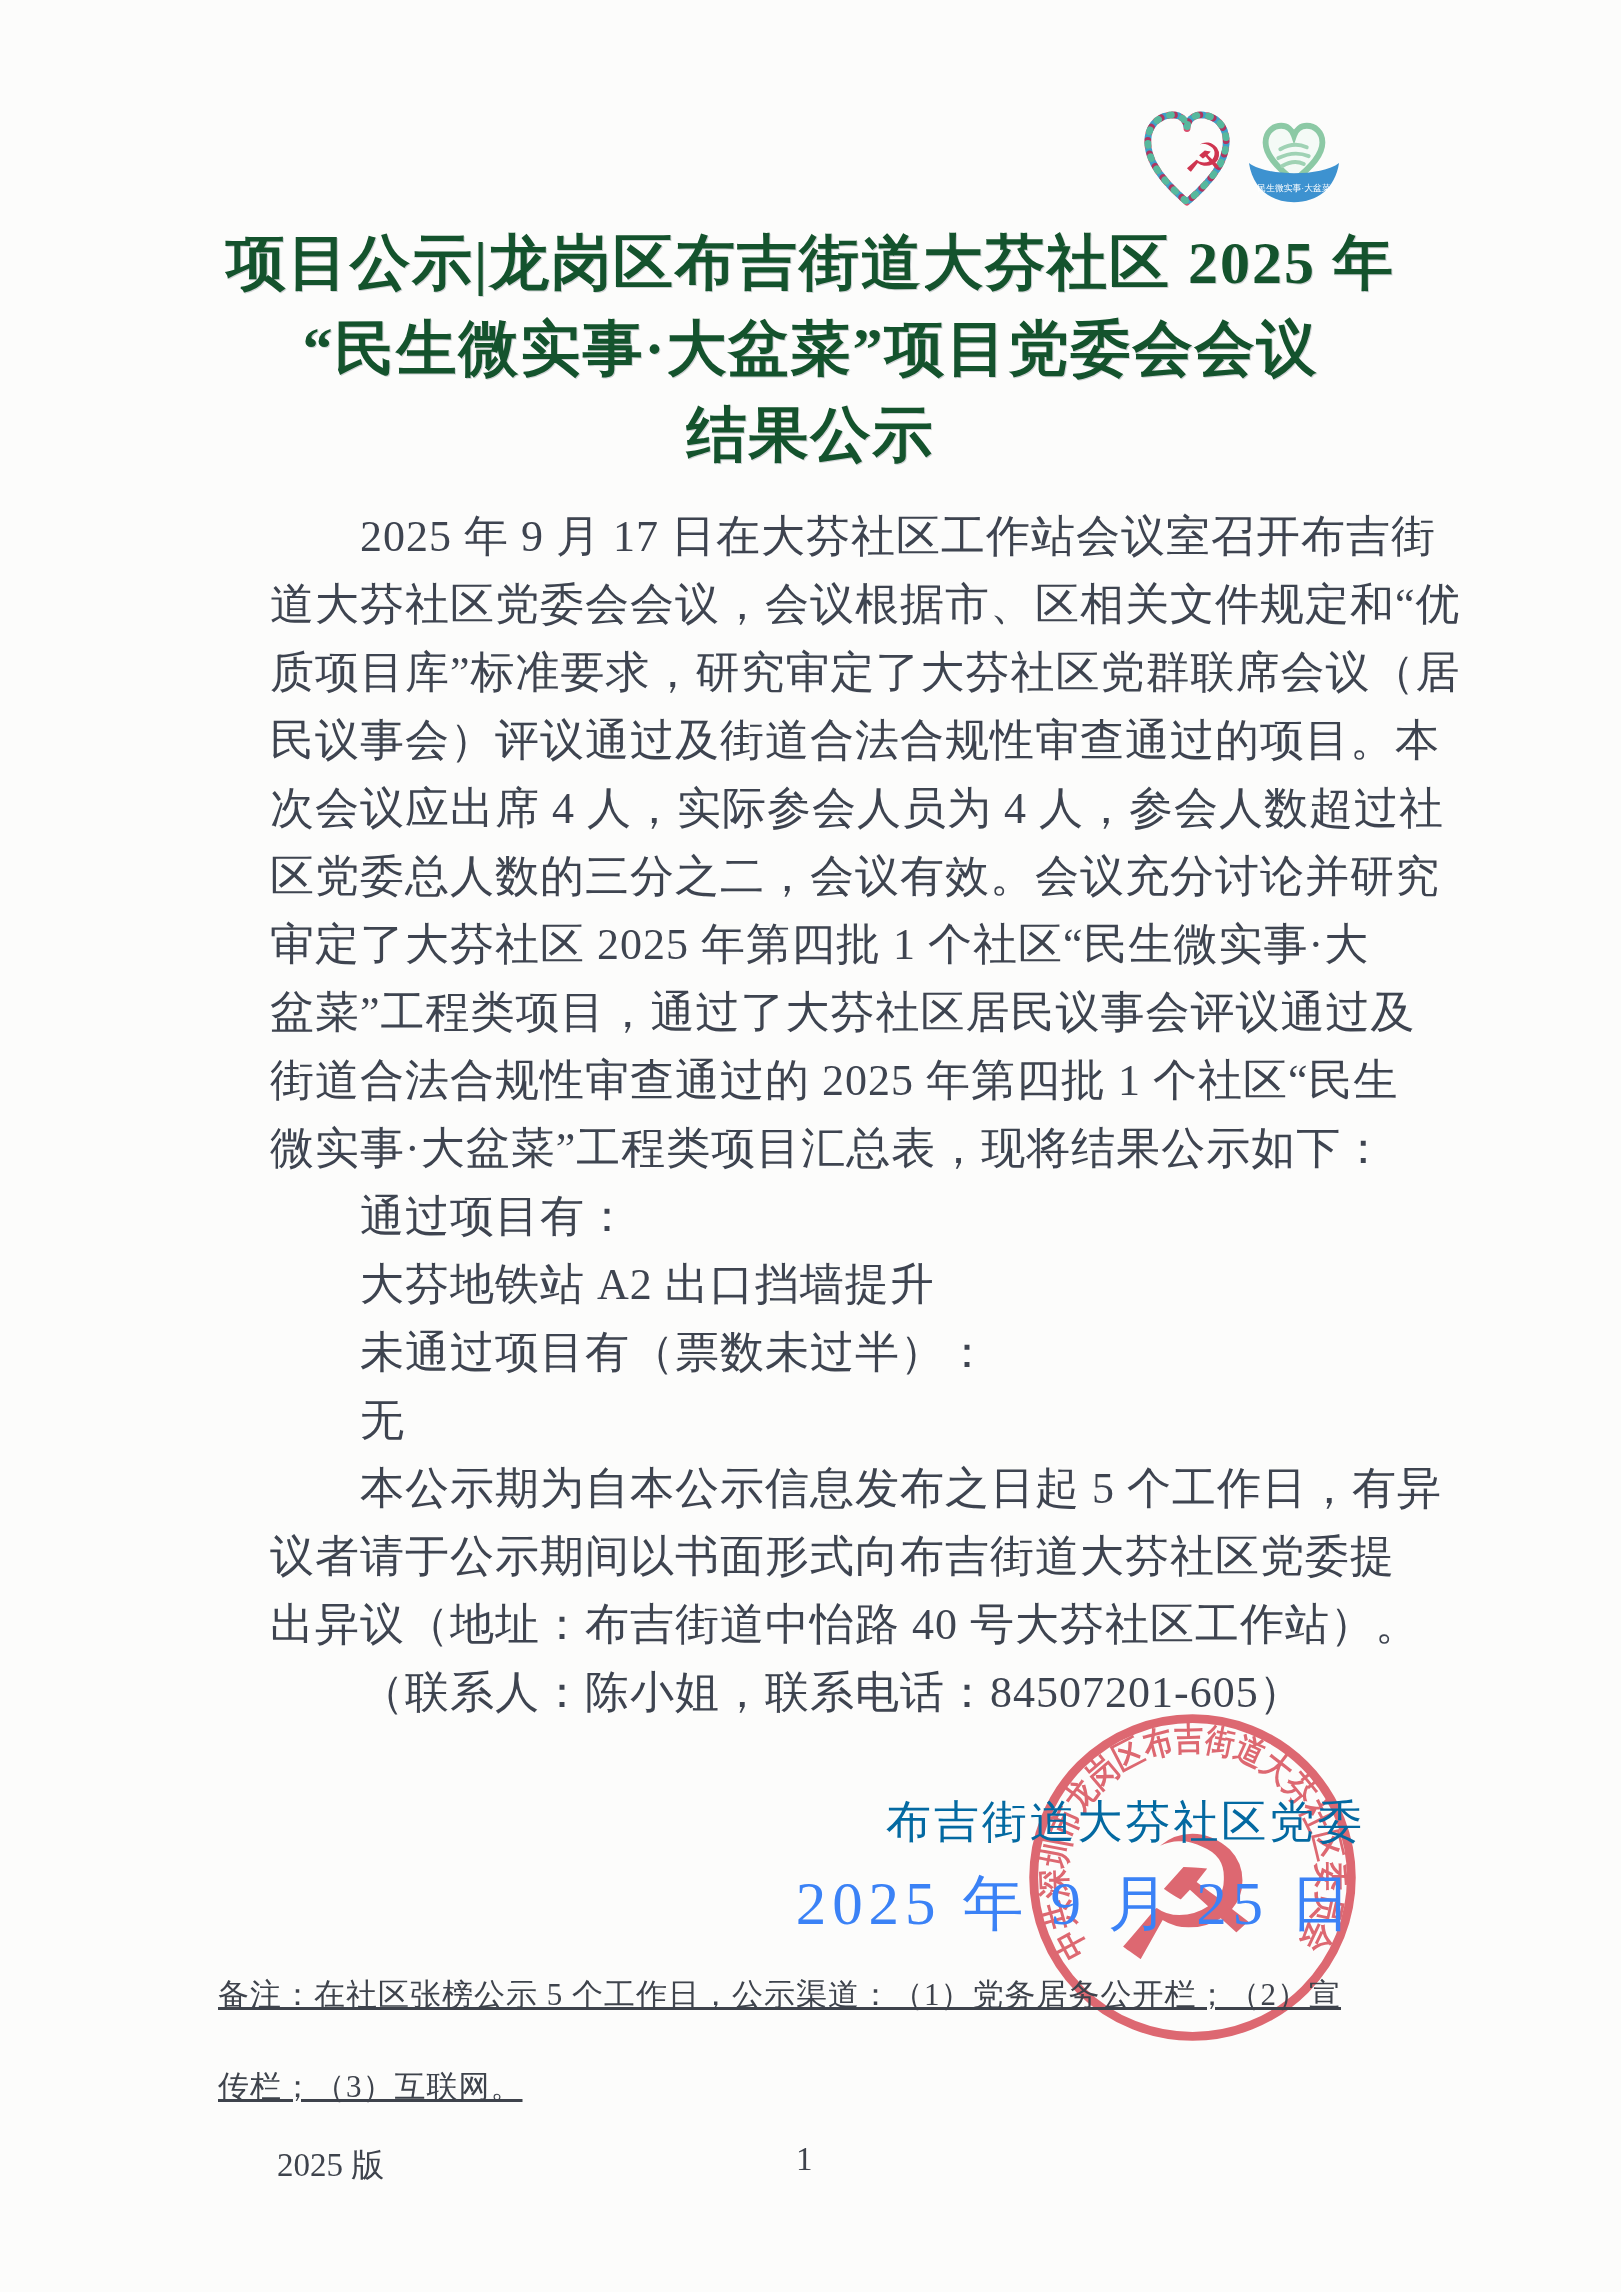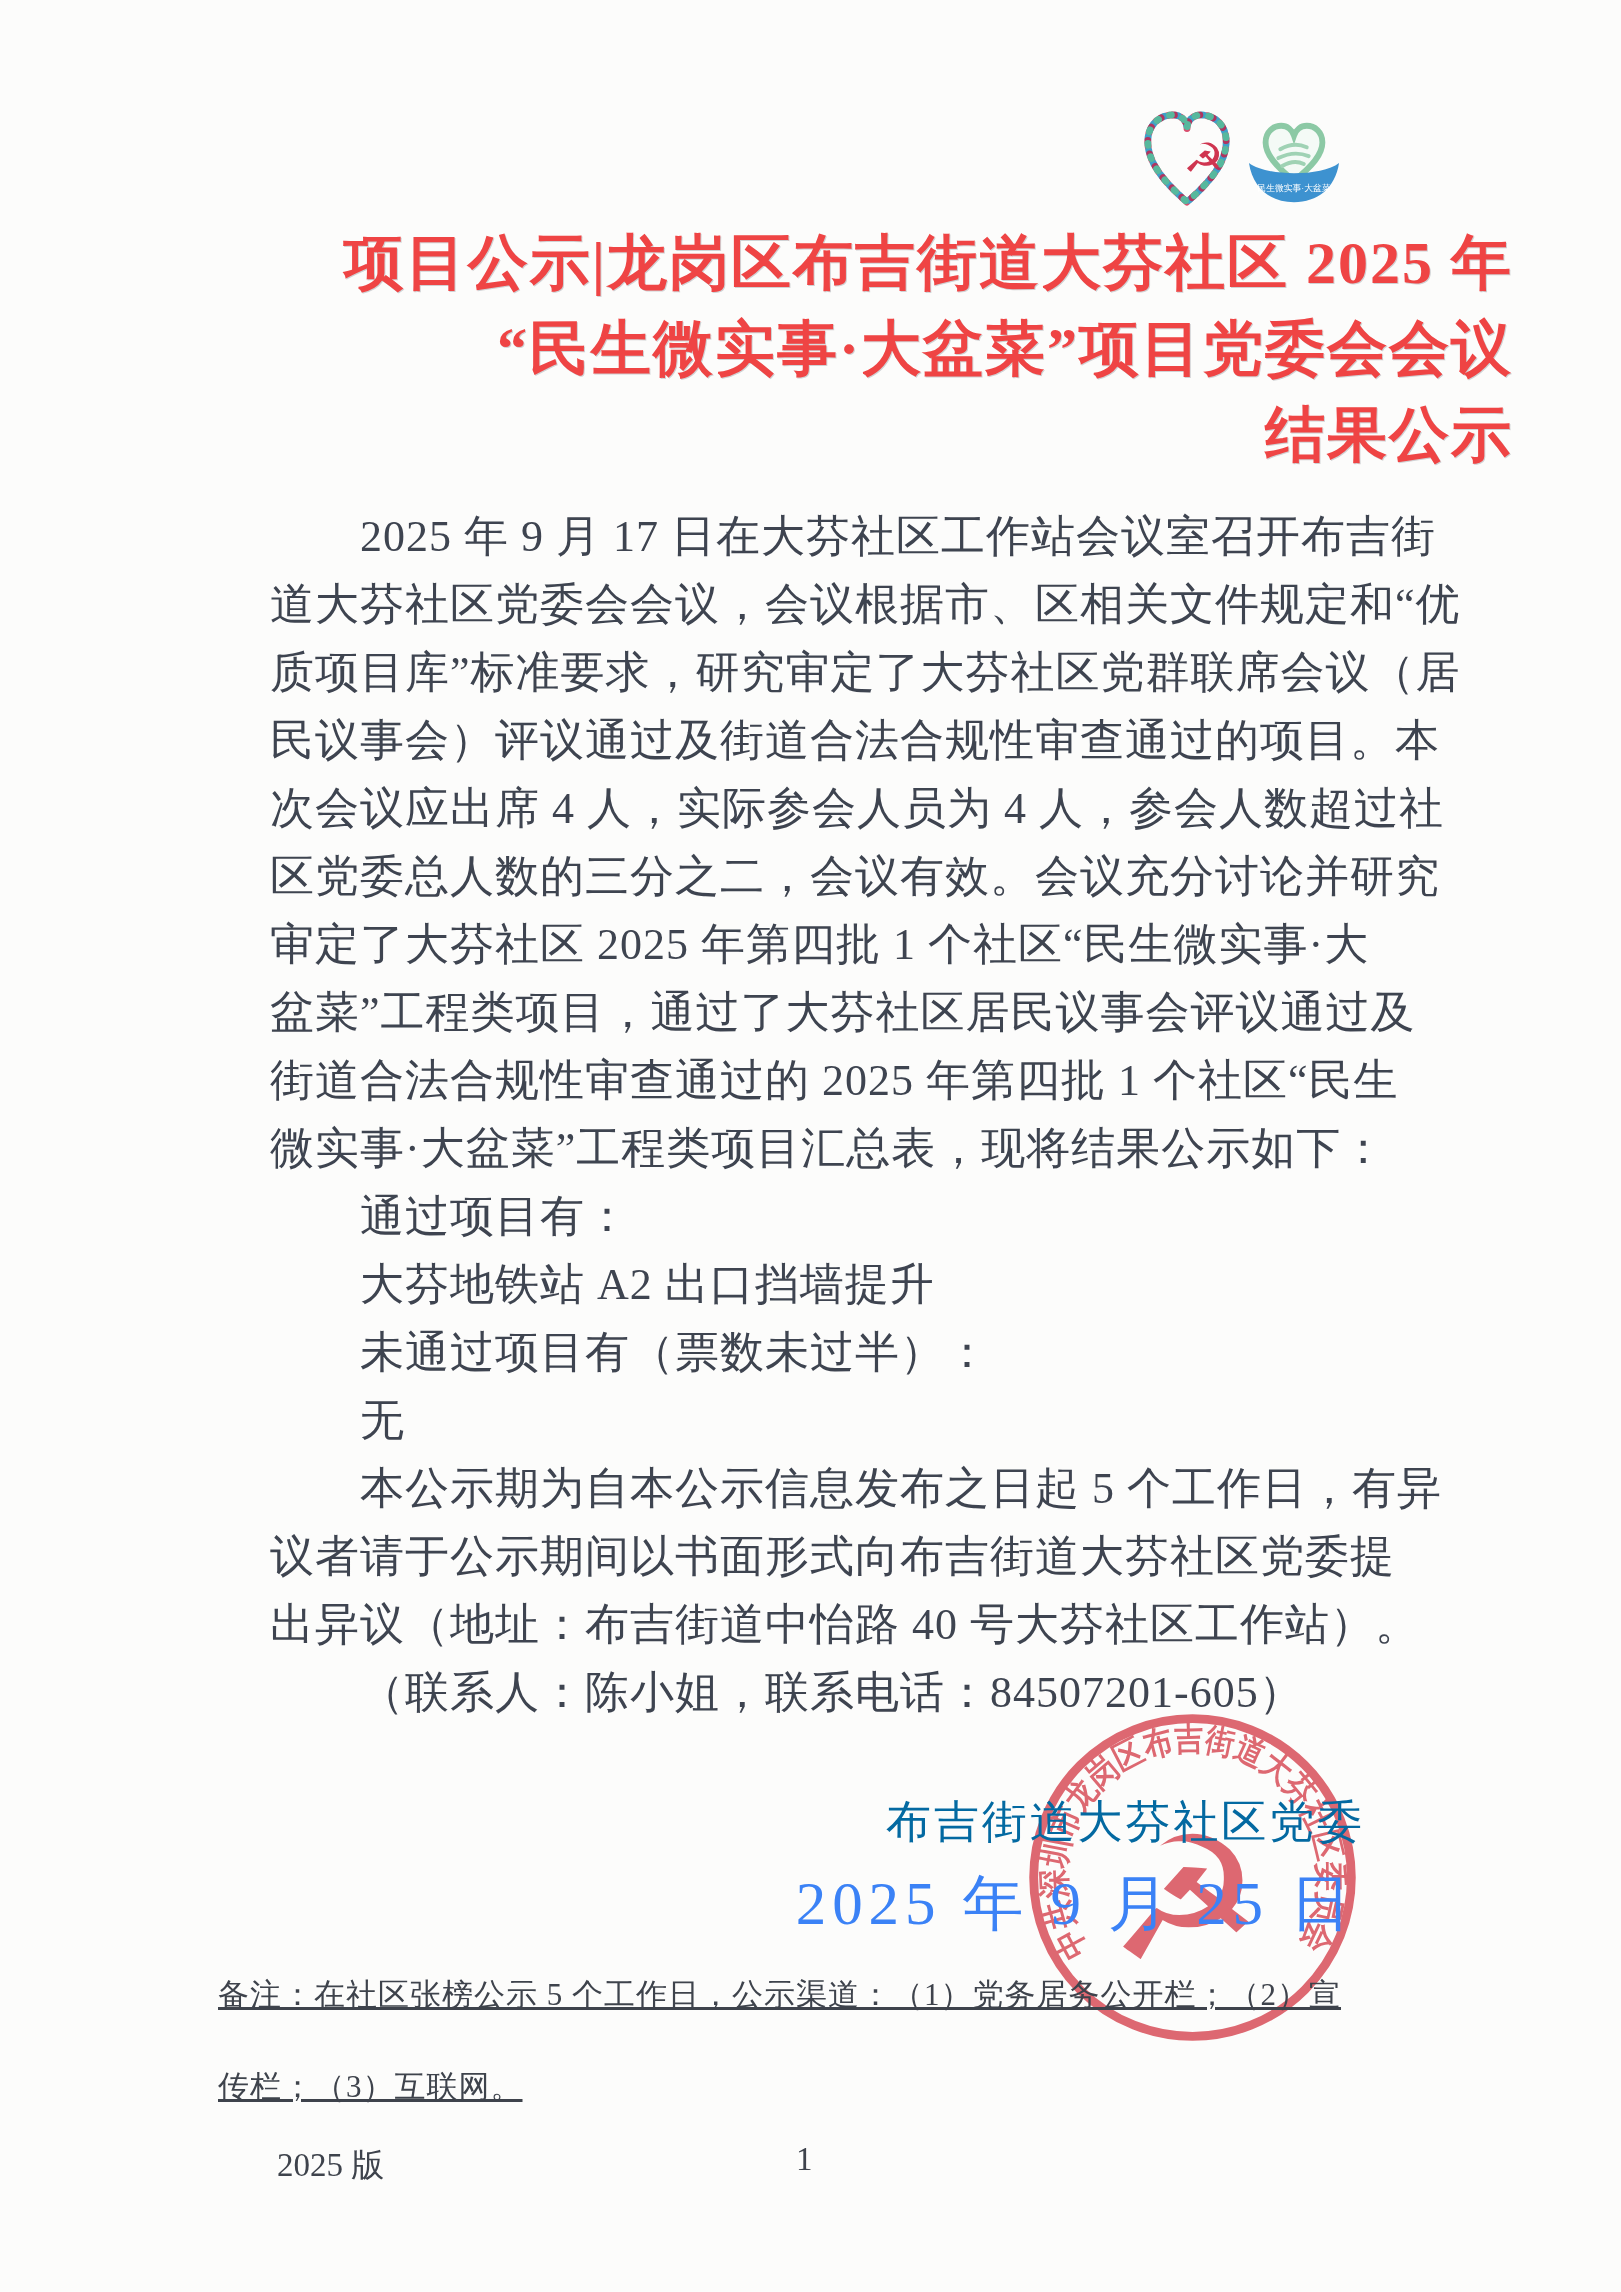--- a/index.html
+++ b/index.html
@@ -7,24 +7,24 @@
   .page{
     position:relative;
     width:1621px;height:2293px;
     margin:0 auto;
     background:#fcfcfb;
     overflow:hidden;
     font-family:"Liberation Serif","DejaVu Serif",serif;
   }
   .doc-title{
     position:absolute;top:220px;left:108px;right:108px;
-    text-align:right;
+    text-align:center;
     font-size:60px;font-weight:bold;
     line-height:86px;letter-spacing:2px;
-    color:#ef4444;
+    color:#14532d;
     text-shadow:1px 1px 0 rgba(76,82,96,0.25);
   }
   .body-text{
     position:absolute;top:503px;left:240px;width:1142px;
     font-size:44px;line-height:68px;letter-spacing:1px;
     color:#3e4450;
     margin-left:30px;
   }
   .line{height:68px;white-space:nowrap;}
   .indent{text-indent:90px;}

